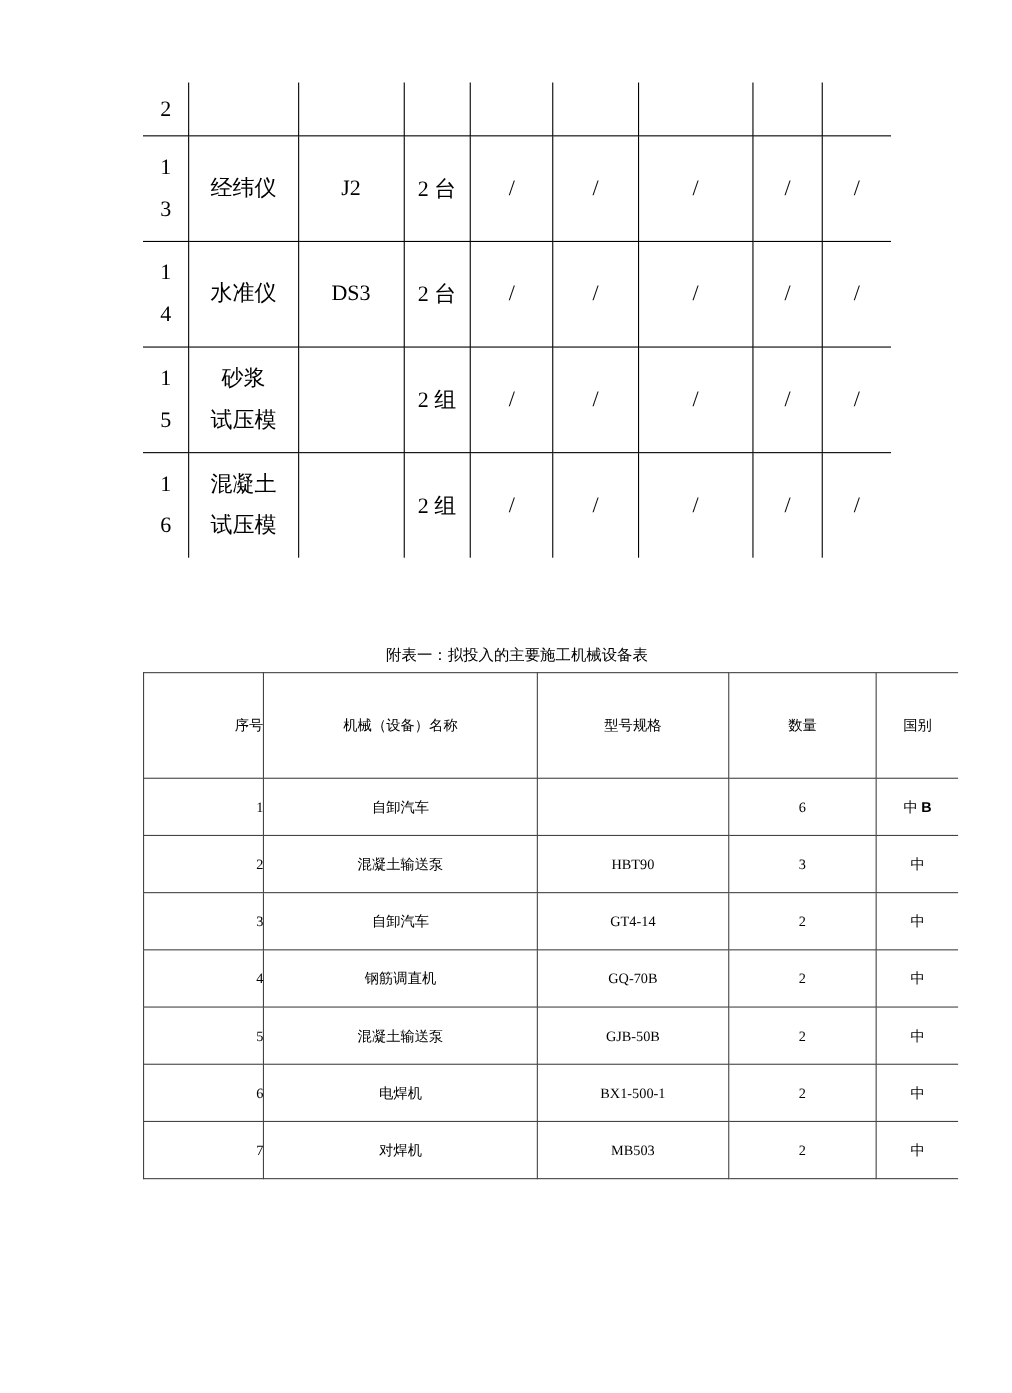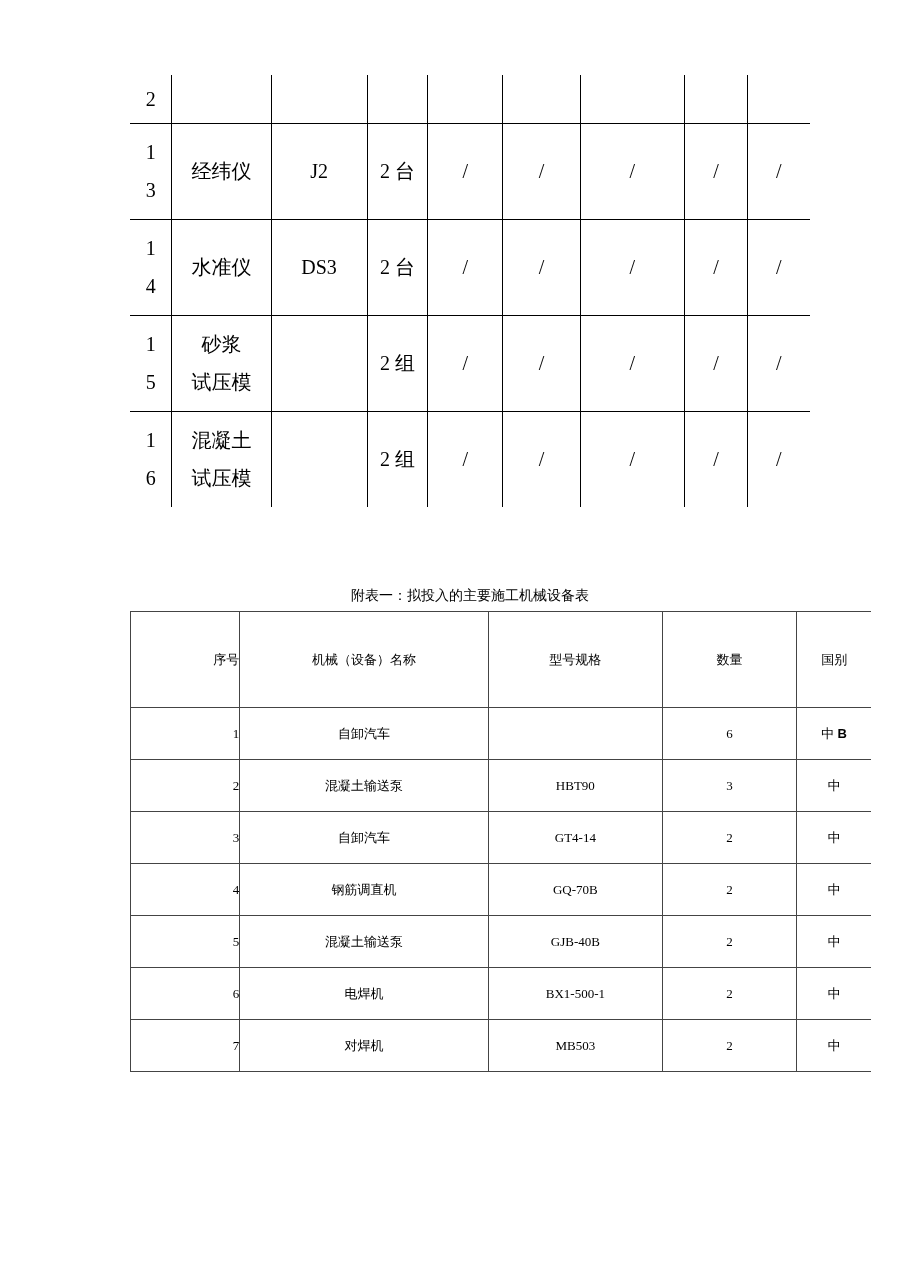--- a/index.html
+++ b/index.html
@@ -200,21 +200,21 @@
         <tr>
           <td class="bc0">4</td>
           <td class="bc1">钢筋调直机</td>
           <td class="bc2">GQ-70B</td>
           <td class="bc3">2</td>
           <td class="bc4">中</td>
         </tr>
         <tr>
           <td class="bc0">5</td>
           <td class="bc1">混凝土输送泵</td>
-          <td class="bc2">GJB-40B</td>
+          <td class="bc2">GJB-50B</td>
           <td class="bc3">2</td>
           <td class="bc4">中</td>
         </tr>
         <tr>
           <td class="bc0">6</td>
           <td class="bc1">电焊机</td>
           <td class="bc2">BX1-500-1</td>
           <td class="bc3">2</td>
           <td class="bc4">中</td>
         </tr>

